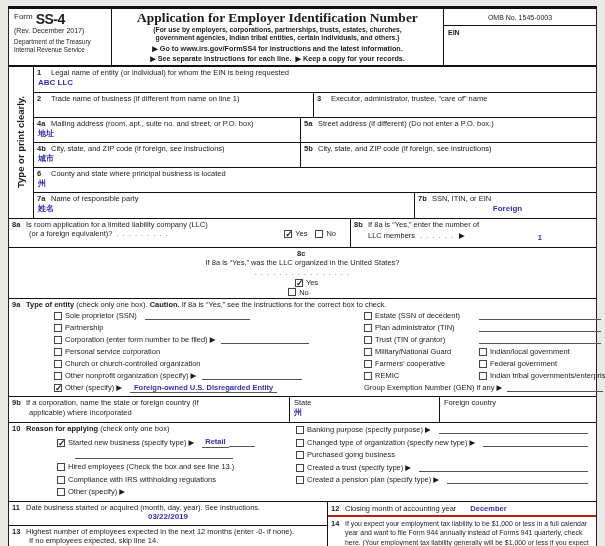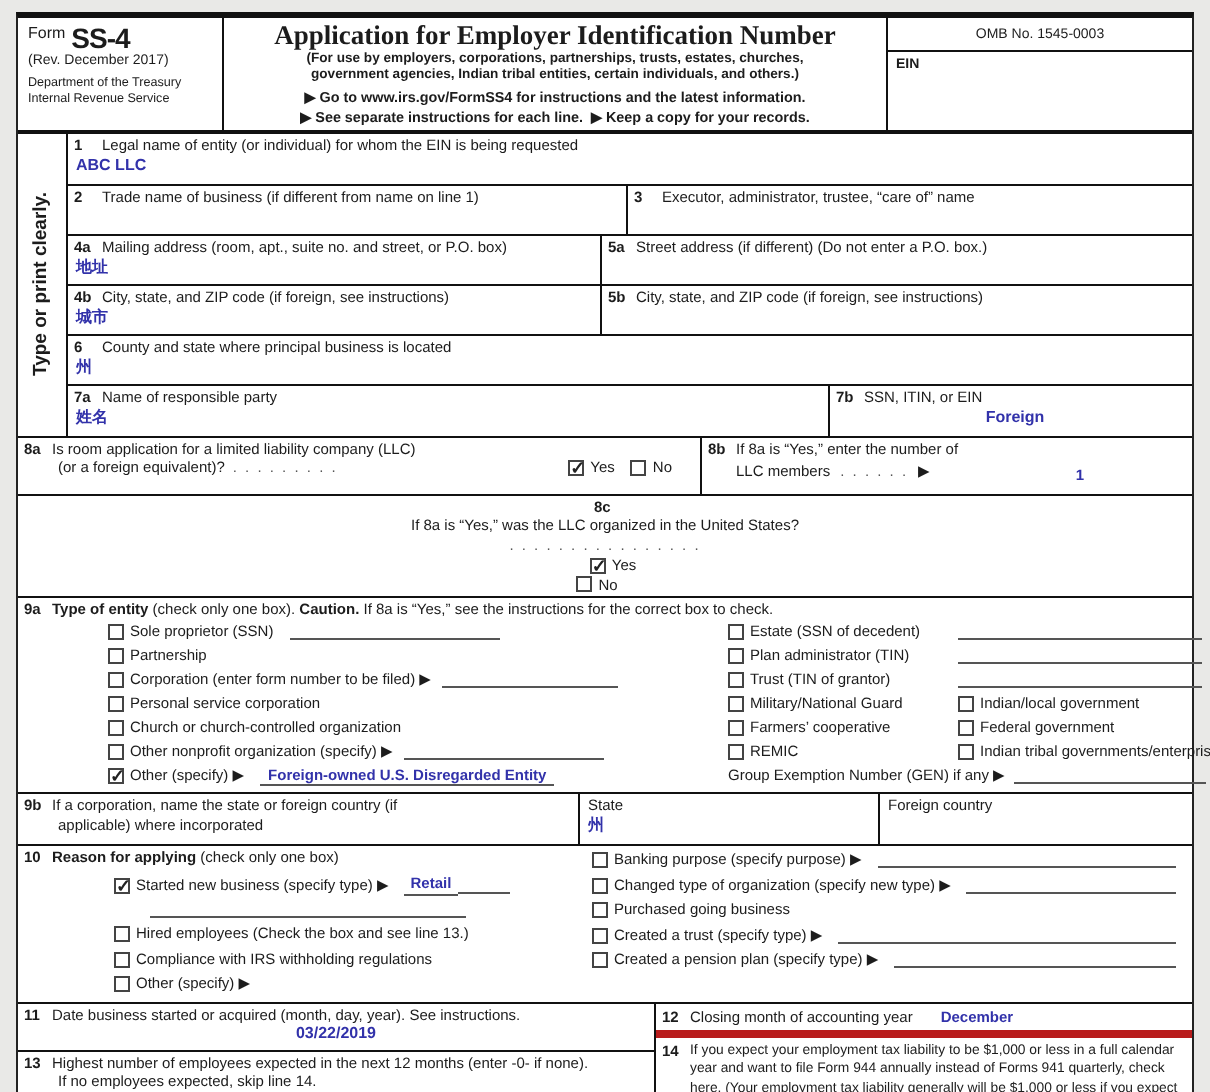--- a/index.html
+++ b/index.html
@@ -96,21 +96,21 @@
   
   .bgrid { display:flex; }
   .bg-l { width:318px; flex:none; }
   .bg-r { flex:1; border-left:1px solid #111; }
   .r11 { border-bottom:1px solid #111; padding:1px 0 2px; }
   .r11 .cval { text-align:center; font-size:8px; }
   .r13 { padding:1px 0 0; }
   .cols13 { display:flex; margin:6px 0 0 55px; height:32px; }
   .col13 { width:86px; text-align:center; padding-top:2px; }
   .col13 + .col13 { border-left:1px solid #111; }
-  .r12 { border-bottom:4px solid #b91c1c; padding:2px 0; display:flex; align-items:center; }
+  .r12 { border-bottom:2px solid #b91c1c; padding:2px 0; display:flex; align-items:center; }
   .r14 { padding:2px 3px 2px 0; display:flex; }
   .r14 .txt { font-size:6.9px; line-height:1.32; }
   .nowrap { white-space:nowrap; }
   .flex1 { flex:1; min-width:0; }
 </style>
 </head>
 <body>
 
 <div class="form">
 

